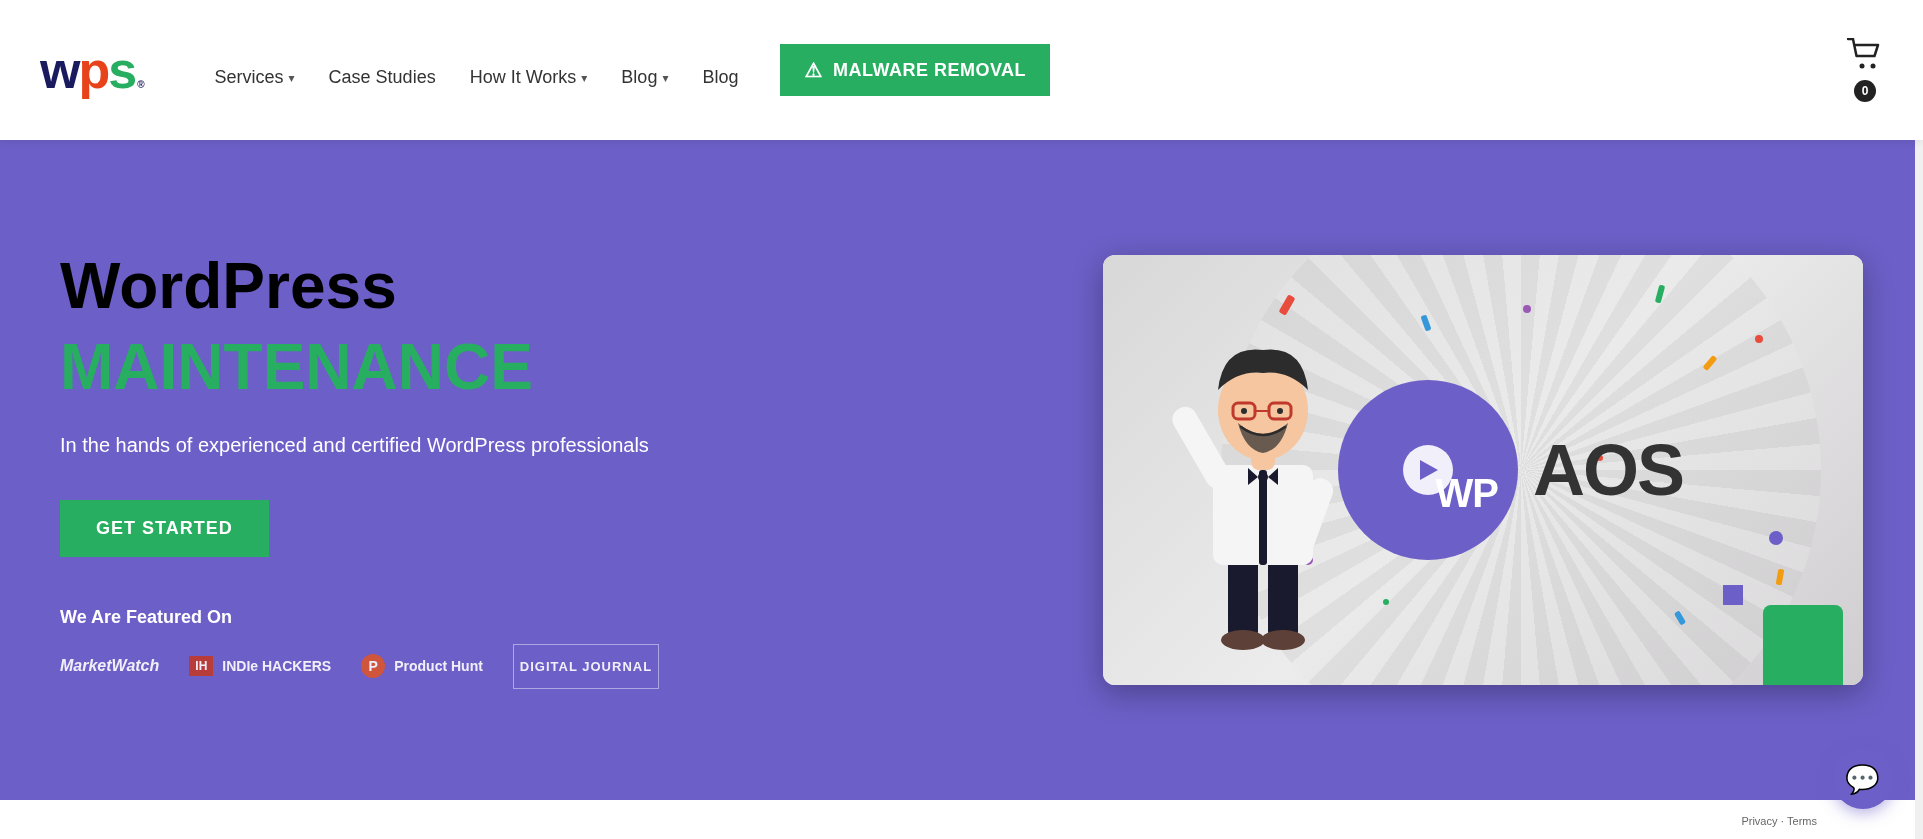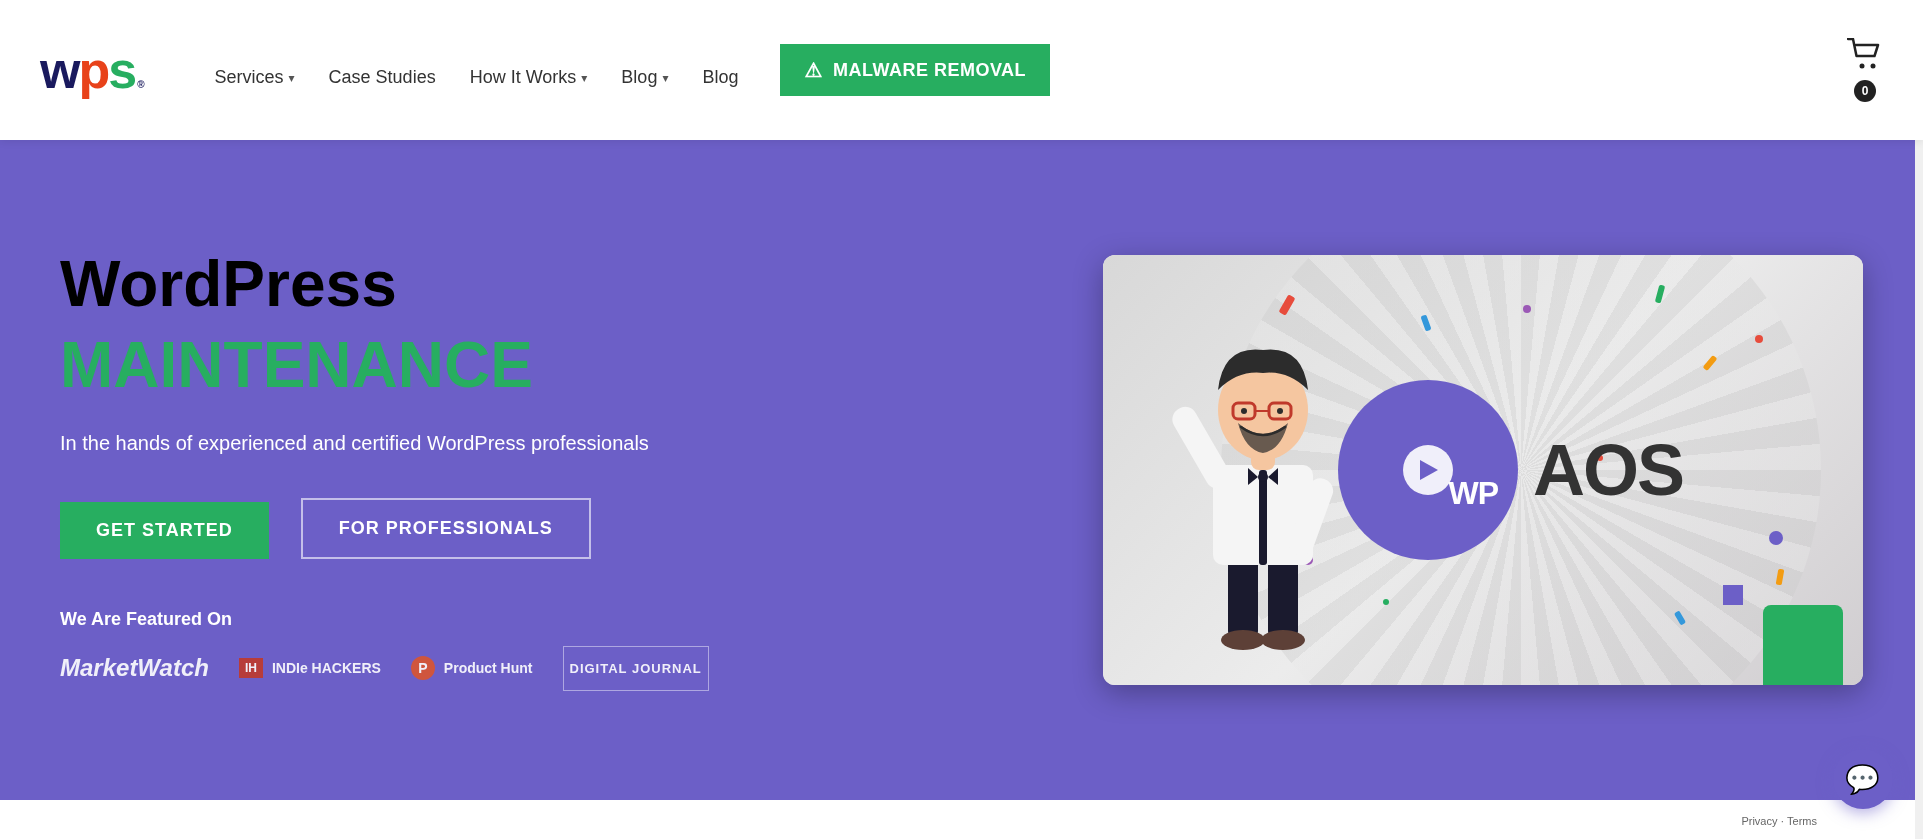--- a/index.html
+++ b/index.html
@@ -173,21 +173,21 @@
       color: #fff;
       font-size: 14px;
       font-weight: 600;
       opacity: 0.9;
       display: flex;
       align-items: center;
       gap: 5px;
     }
     .marketwatch-logo {
       font-style: italic;
-      font-size: 24px;
+      font-size: 16px;
       font-weight: 700;
     }
     .ih-box {
       background: #c0392b;
       color: #fff;
       padding: 3px 6px;
       font-size: 12px;
       font-weight: 900;
       margin-right: 4px;
     }
@@ -278,21 +278,21 @@
       width: 0;
       height: 0;
       border-style: solid;
       border-width: 10px 0 10px 18px;
       border-color: transparent transparent transparent #6c5fc7;
       margin-left: 3px;
     }
     .wp-text {
       position: absolute;
       right: 20px;
-      font-size: 32px;
+      font-size: 40px;
       font-weight: 900;
       color: #fff;
       letter-spacing: -1px;
       margin-top: 47px;
     }
     .aos-text {
       font-size: 72px;
       font-weight: 900;
       color: #333;
       letter-spacing: -2px;
@@ -415,21 +415,20 @@
 <section class="hero">
   <div class="hero-left">
     <h1 class="hero-title">
       <span>WordPress</span><br>
     </h1>
     <div class="hero-subtitle">MAINTENANCE</div>
     <p class="hero-desc">In the hands of experienced and certified WordPress professionals</p>
 
     <div class="hero-buttons">
       <button class="btn-get-started">GET STARTED</button>
-      <button class="btn-professionals">FOR PROFESSIONALS</button>
     </div>
 
     <div class="featured-on">We Are Featured On</div>
     <div class="featured-logos">
       <div class="featured-logo-item">
         <span class="marketwatch-logo">MarketWatch</span>
       </div>
       <div class="featured-logo-item">
         <span class="ih-box">IH</span>
         <span>INDIe HACKERS</span>

